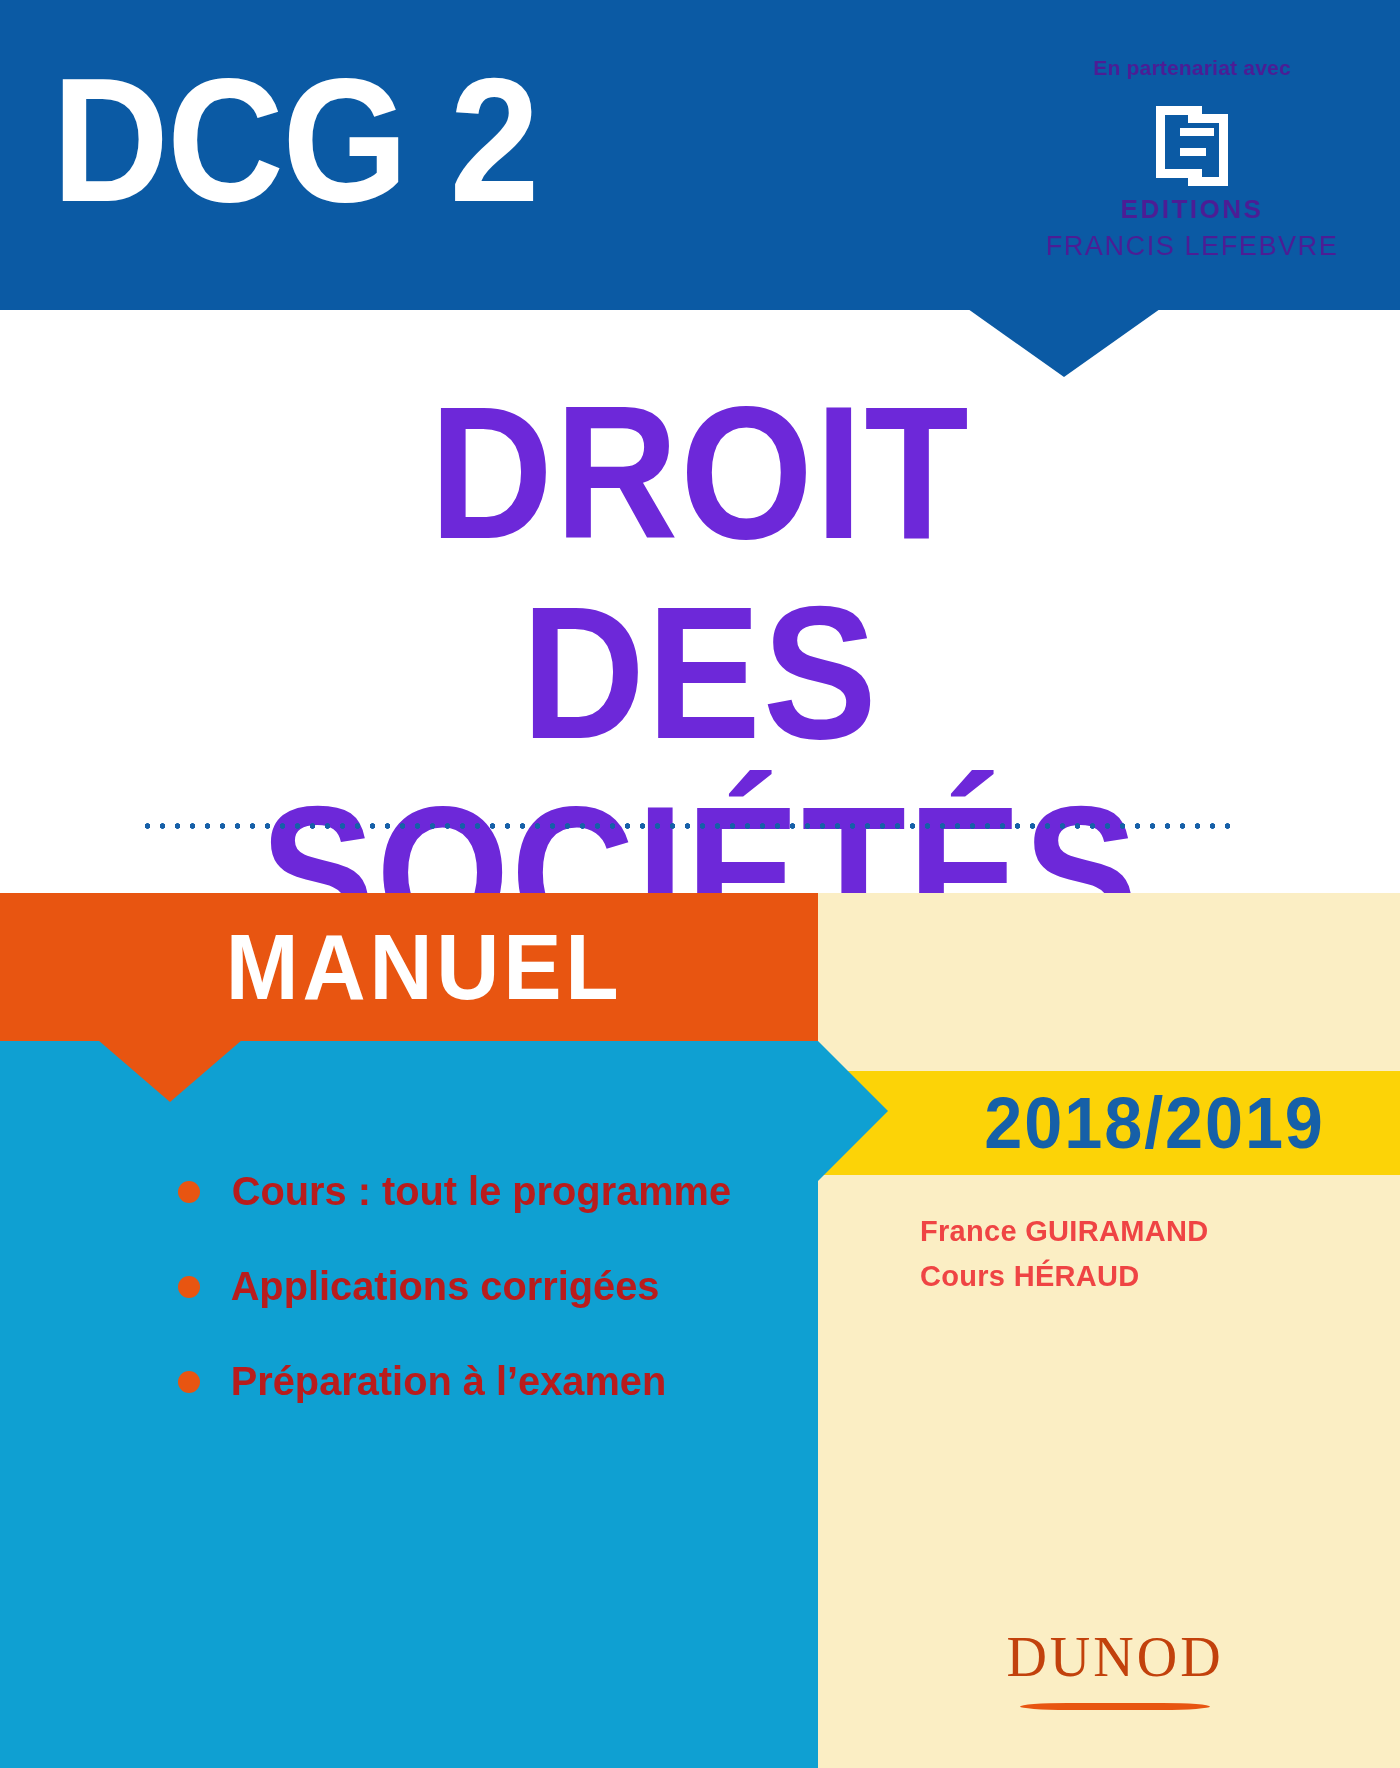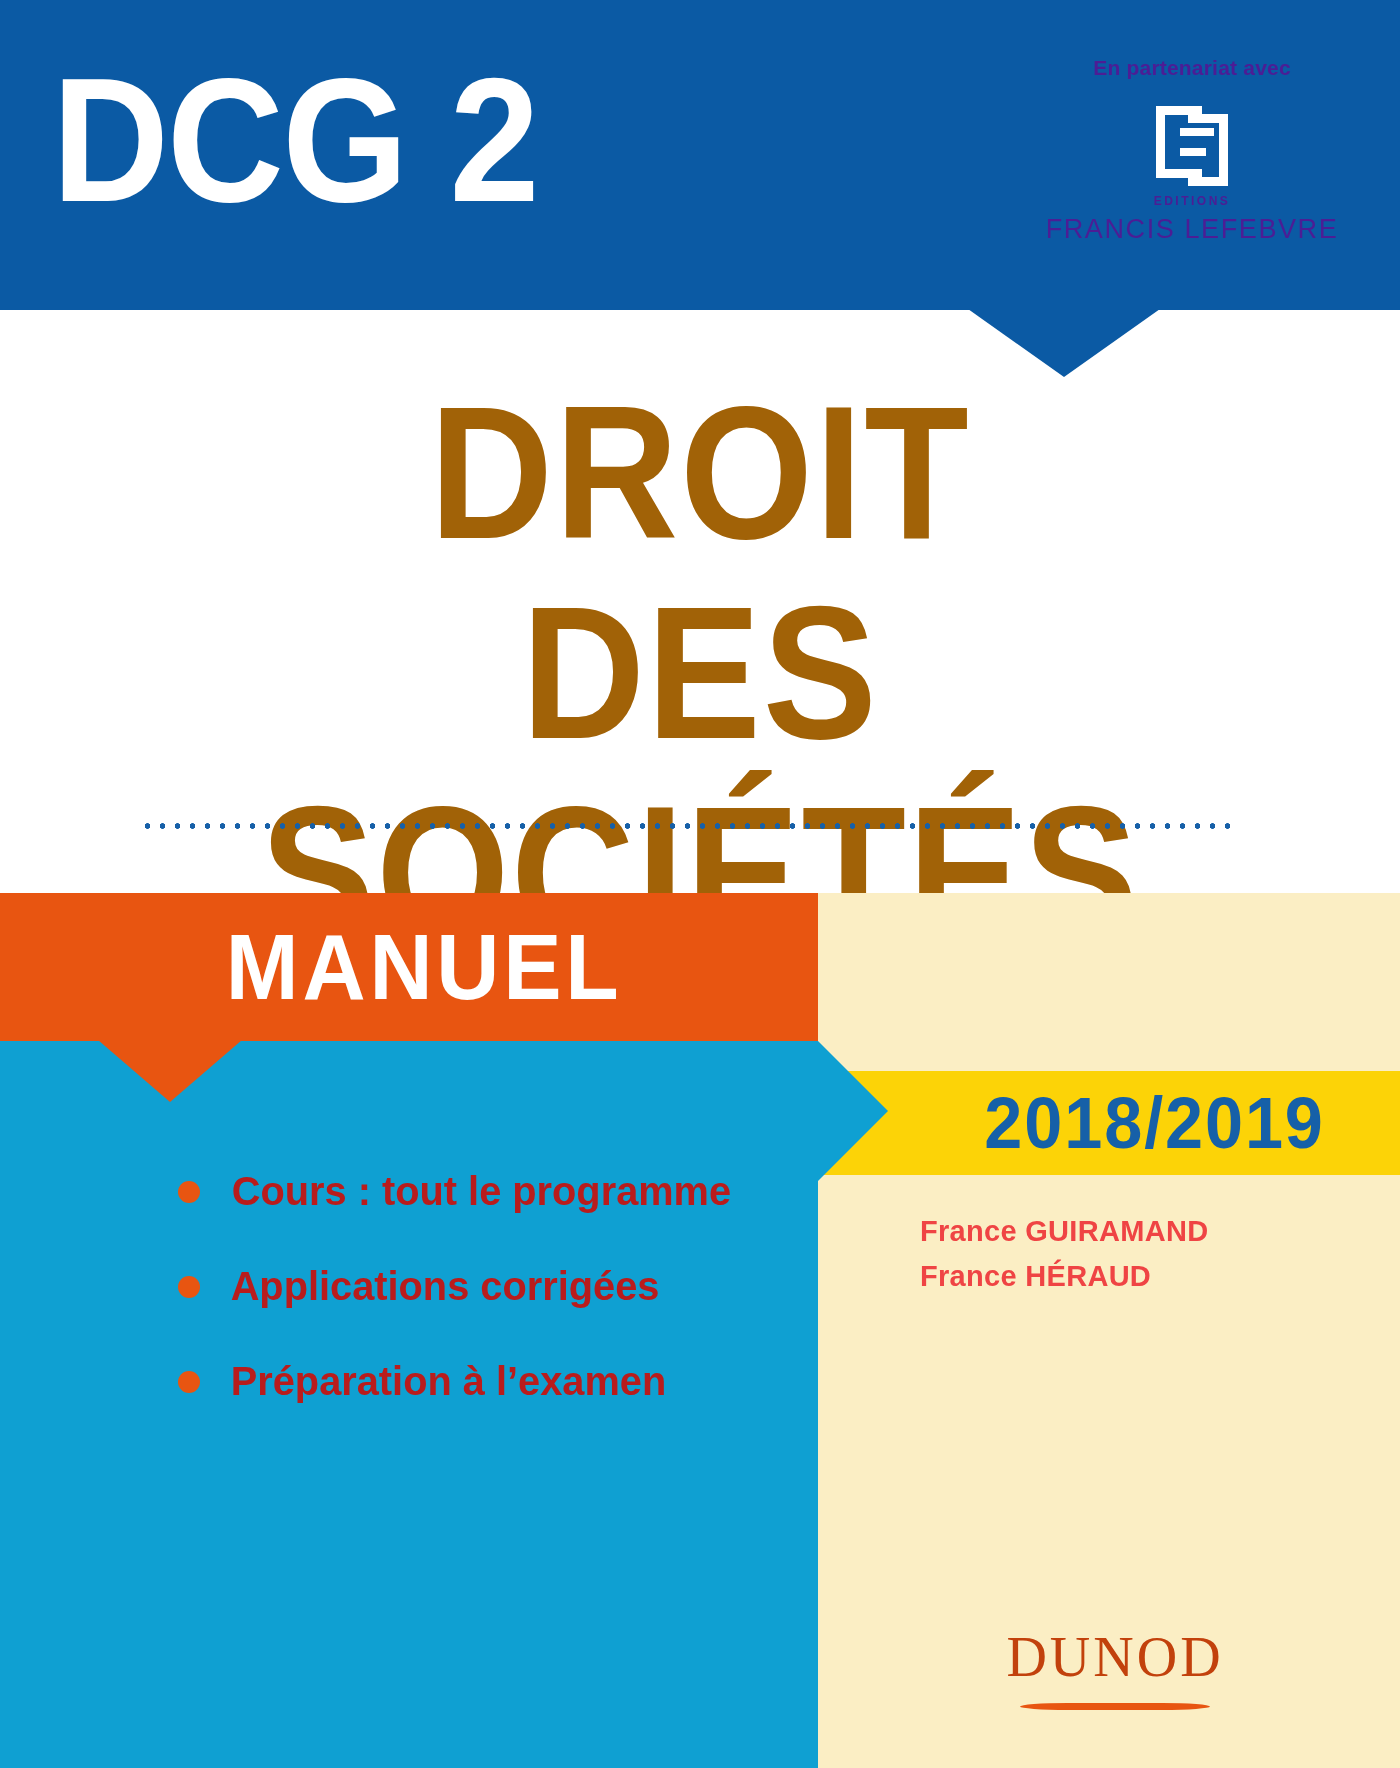--- a/index.html
+++ b/index.html
@@ -55,27 +55,27 @@
   .fl-mark .br-left{
     position:absolute; left:0; top:0; width:46px; height:72px;
     border-left:9px solid #fff; border-top:9px solid #fff; border-bottom:9px solid #fff;
   }
   .fl-mark .br-right{
     position:absolute; right:0; top:8px; width:40px; height:72px;
     border-right:9px solid #fff; border-top:9px solid #fff; border-bottom:9px solid #fff;
   }
   .fl-mark .bar1{ position:absolute; left:24px; top:22px; width:34px; height:8px; background:#fff; }
   .fl-mark .bar2{ position:absolute; left:24px; top:42px; width:26px; height:8px; background:#fff; }
-  .partner-editions{ font-size:12px; font-weight:bold; letter-spacing:2.5px; margin-bottom:6px; }
+  .partner-editions{ font-size:26px; font-weight:bold; letter-spacing:2.5px; margin-bottom:6px; }
   .partner-name{ font-size:27px; font-weight:normal; letter-spacing:1.6px; }
 
   
   .main-title{
     position:absolute; left:0; top:372px; width:1400px;
-    color:#a16207;
+    color:#6d28d9;
     text-align:center;
     font-weight:bold;
     line-height:200px;
   }
   .main-title .l1{
     display:block; font-size:190px; letter-spacing:2px;
     transform:scaleX(0.90); 
   }
   .main-title .l2{
     display:block; font-size:190px; letter-spacing:2px;
@@ -241,21 +241,21 @@
       <span class="txt">Applications corrigées</span>
     </div>
     <div class="bullet">
       <span class="dot"></span>
       <span class="txt">Préparation à l’examen</span>
     </div>
   </div>
 
   <div class="authors">
     <div class="a">France GUIRAMAND</div>
-    <div class="a">France HÉRAUD</div>
+    <div class="a">Cours HÉRAUD</div>
   </div>
 
   <div class="dunod">
     <div class="word">DUNOD</div>
     <div class="swoosh"></div>
   </div>
 
 </div>
 
 </body></html>

